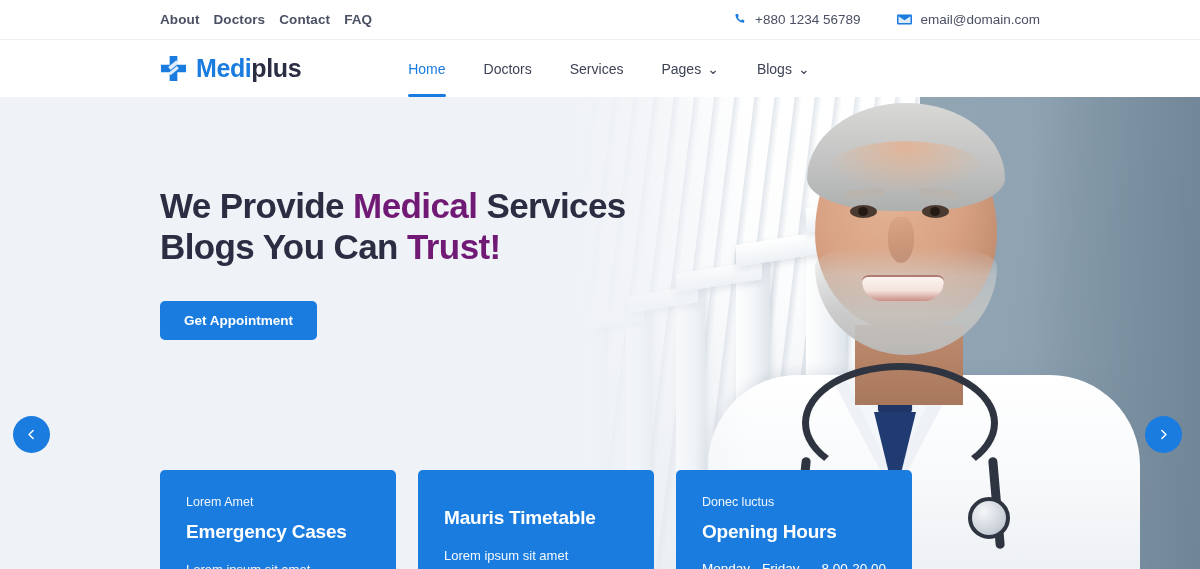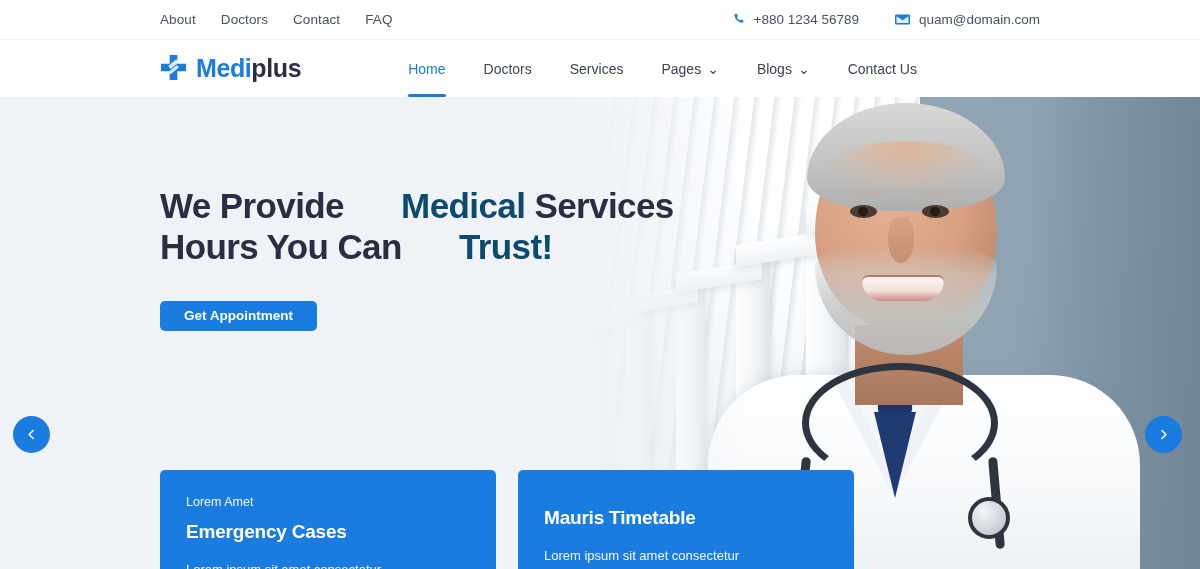--- a/index.html
+++ b/index.html
@@ -13,41 +13,41 @@
 
   
   .topbar{
     height:40px; width:1200px;
     display:flex; align-items:center;
     background:#ffffff;
     border-bottom:1px solid #eceff3;
     padding:0 160px 0 160px;
     position:relative;
   }
-  .topbar-left{ display:flex; align-items:flex-end; gap:25px; }
+  .topbar-left{ display:flex; align-items:flex-end; gap:14px;font-weight:bold; }
   .topbar-link{
     font-size:13.5px; color:#4b5164; letter-spacing:.1px;
     text-decoration:none; cursor:pointer;
   }
   .topbar-right{
     margin-left:auto; display:flex; align-items:flex-start; gap:36px;
   }
   .contact-item{ display:flex; align-items:center; gap:9px; font-size:13.5px; color:#4b5164; cursor:pointer; }
   .contact-item svg{ display:block; }
 
   
   .header{
     height:57px; width:1200px;
     display:flex; align-items:center;
     padding:0 145px 0 160px;
     background:#ffffff;
     position:relative;
     z-index:40;
   }
-  .logo{ display:flex; gap:9px; cursor:pointer; }
+  .logo{ display:flex; align-items:center; gap:9px; cursor:pointer; }
   .logo-mark{ width:27px; height:27px; position:relative; }
   .logo-text{ font-size:25px; font-weight:700; letter-spacing:-.4px; }
   .logo-text .a{ color:#1b7ce0; }
   .logo-text .b{ color:#2b2d42; }
 
   .nav{ display:flex; align-items:center; gap:0; margin-left:88px; height:57px; }
   .nav-item{
     position:relative; height:57px; display:flex; align-items:center;
     padding:0 19px; font-size:14px; color:#3d4355; cursor:pointer; white-space:nowrap;
   }
@@ -186,47 +186,47 @@
   .hero-right-wall{
     position:absolute; right:0; top:0; width:170px; height:472px;
     background:linear-gradient(90deg, rgba(120,142,158,0) 0%, rgba(116,138,154,.5) 45%, rgba(108,130,148,.75) 100%);
   }
 
   
   .hero-content{ position:absolute; left:160px; top:88px; width:520px; z-index:5; }
   .hero-title{
     font-size:35px; line-height:1.18; font-weight:700; letter-spacing:-.6px; color:#2b2d42;
   }
-  .hero-title .hl{ color:#0c4a6e;margin-left:48px; }
+  .hero-title .hl{ color:#701a75; }
   .hero-desc{
     margin-top:25px; font-size:14px; line-height:1.85; color:#5a6072; max-width:475px;
   }
   .hero-btns{ margin-top:33px; display:flex; gap:14px; }
   .btn{
     border:none; cursor:pointer; border-radius:5px;
-    font-size:13.5px; font-weight:600; height:30px; padding:0 24px; color:#fff;
+    font-size:13.5px; font-weight:600; height:39px; padding:0 24px; color:#fff;
   }
   .btn-primary{ background:#1b7ce0; }
   .btn-dark{ background:#2b2d3e; }
 
   
   .arrow{
     position:absolute; top:319px; width:37px; height:37px; border-radius:50%;
     background:#1b7ce0; color:#fff; display:flex; align-items:center; justify-content:center;
     cursor:pointer; z-index:30;
   }
   .arrow.left{ left:13px; } .arrow.right{ right:18px; }
 
   
   .cards{
     position:absolute; left:0; top:470px; width:1200px; height:99px; z-index:20;
     display:flex; gap:22px; padding:0 160px;
   }
   .card{
-    width:336px; background:#1b7ce0; color:#fff;
+    width:236px; background:#1b7ce0; color:#fff;
     border-radius:5px 5px 0 0; padding:25px 26px 0 26px; overflow:hidden;
   }
   .card-sub{ font-size:12.5px; opacity:.93; }
   .card-title{ font-size:19px; font-weight:700; margin-top:12px; letter-spacing:-.2px; }
   .card-body{ font-size:13px; line-height:1.7; margin-top:16px; opacity:.95; }
   .hours-row{
     display:flex; justify-content:space-between; font-size:13.5px; margin-top:18px;
   }
 </style>
 </head>
@@ -248,21 +248,21 @@
       </span>
       <span>+880 1234 56789</span>
     </span>
     <span class="contact-item">
       <span>
         <svg width="15" height="13" viewBox="0 0 18 14" fill="#1b7ce0">
             <path d="M1 1h16v12H1z" opacity=".15"></path>
             <path d="M1.5 1h15A1.5 1.5 0 0 1 18 2.5v9A1.5 1.5 0 0 1 16.5 13h-15A1.5 1.5 0 0 1 0 11.5v-9A1.5 1.5 0 0 1 1.5 1zm7.5 7L1.8 3v8.2h14.4V3L9 8z"></path>
           </svg>
       </span>
-      <span>quam@domain.com</span>
+      <span>email@domain.com</span>
     </span>
   </div>
 </div>
 
 <div class="header">
   <div class="logo">
     <span class="logo-mark">
       <svg width="27" height="27" viewBox="0 0 28 28">
         <path d="M10 1h8v9h9v8h-9v9h-8v-9H1v-8h9z" fill="#1b7ce0"></path>
         <path d="M8.5 12.5 17 5.5l2.5 3-8.5 7z" fill="#ffffff" opacity=".85"></path>
@@ -284,23 +284,20 @@
     <span class="nav-item">
         <span>Services</span>
       </span>
     <span class="nav-item">
         <span>Pages</span>
         <span class="caret">⌄</span>
       </span>
     <span class="nav-item">
         <span>Blogs</span>
         <span class="caret">⌄</span>
-      </span>
-    <span class="nav-item">
-        <span>Contact Us</span>
       </span>
   </nav>
 
 </div>
 
 <div class="hero">
 
   <div class="hero-photo">
     <div class="corridor"></div>
 
@@ -341,21 +338,21 @@
       <div class="stetho-tube" style="left:342px; top:360px; width:9px; height:92px; transform:rotate(-5deg);"></div>
       <div class="stetho-bell" style="left:318px; top:400px;"></div>
     </div>
 
     <div class="hero-fade"></div>
   </div>
 
   <div class="hero-content">
     <h1 class="hero-title">
       <span>We Provide </span><span class="hl">Medical</span><span> Services</span><br>
-      <span>Hours You Can </span><span class="hl">Trust!</span>
+      <span>Blogs You Can </span><span class="hl">Trust!</span>
     </h1>
     <div class="hero-btns">
       <button class="btn btn-primary">Get Appointment</button>
     </div>
   </div>
 
   <div class="arrow left">
     <svg width="13" height="13" viewBox="0 0 16 16" fill="none" stroke="#fff" stroke-width="1.8" stroke-linecap="round" stroke-linejoin="round">
         <path d="M10 3 5 8l5 5"></path>
       </svg>
@@ -370,13 +367,21 @@
 <div class="cards">
   <div class="card">
     <div class="card-sub">Lorem Amet</div>
     <div class="card-title">Emergency Cases</div>
     <div class="card-body">Lorem ipsum sit amet consectetur</div>
   </div>
   <div class="card">
     <div class="card-title">Mauris Timetable</div>
     <div class="card-body">Lorem ipsum sit amet consectetur</div>
   </div>
+  <div class="card">
+    <div class="card-sub">Donec luctus</div>
+    <div class="card-title">Opening Hours</div>
+    <div class="hours-row">
+      <span>Monday - Friday</span>
+      <span>8.00-20.00</span>
+    </div>
+  </div>
 </div>
 
 </body></html>

